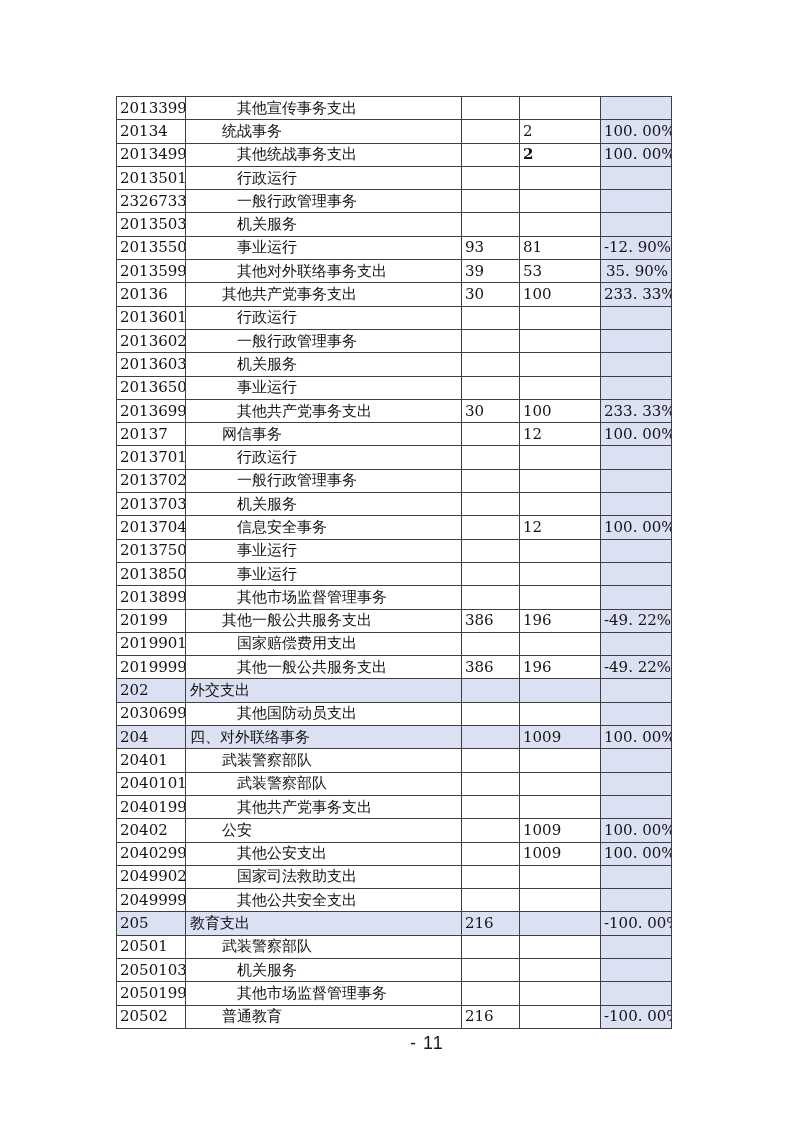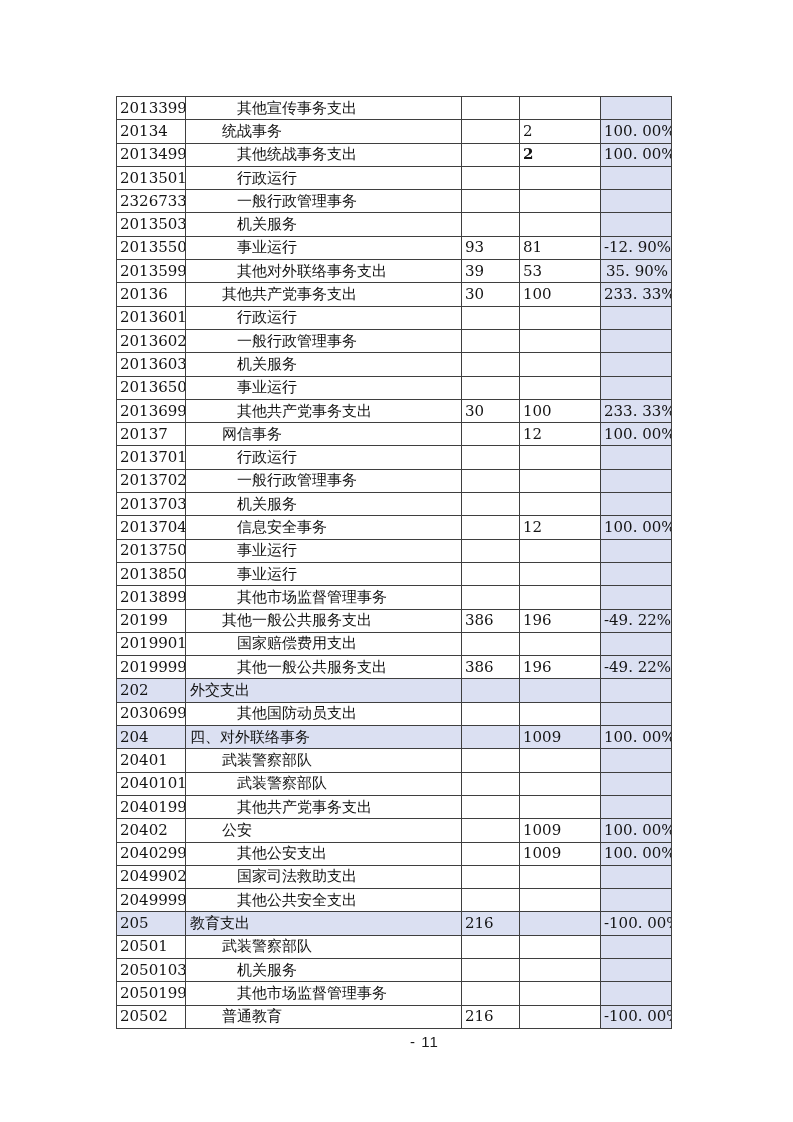--- a/index.html
+++ b/index.html
@@ -44,21 +44,21 @@
   td.name.lvl2 { padding-left: 51px; }
 
   td.pct { background: var(--hl, #dbe0f2); padding-left: 2px; text-align: center; }
   tr.hl td { background: var(--hl, #dbe0f2); }
   td.bold { font-weight: bold; }
 
   .footer {
     position: absolute;
     left: 410px; top: 1033px;
     font-family: "Liberation Sans", "DejaVu Sans", sans-serif;
-    font-size: 15px;
+    font-size: 18px;
     color: #1a1a1a;
     letter-spacing: 1px;
   }
 </style>
 </head>
 <body>
 
 <div class="page">
   <table class="budget">
     <colgroup>

